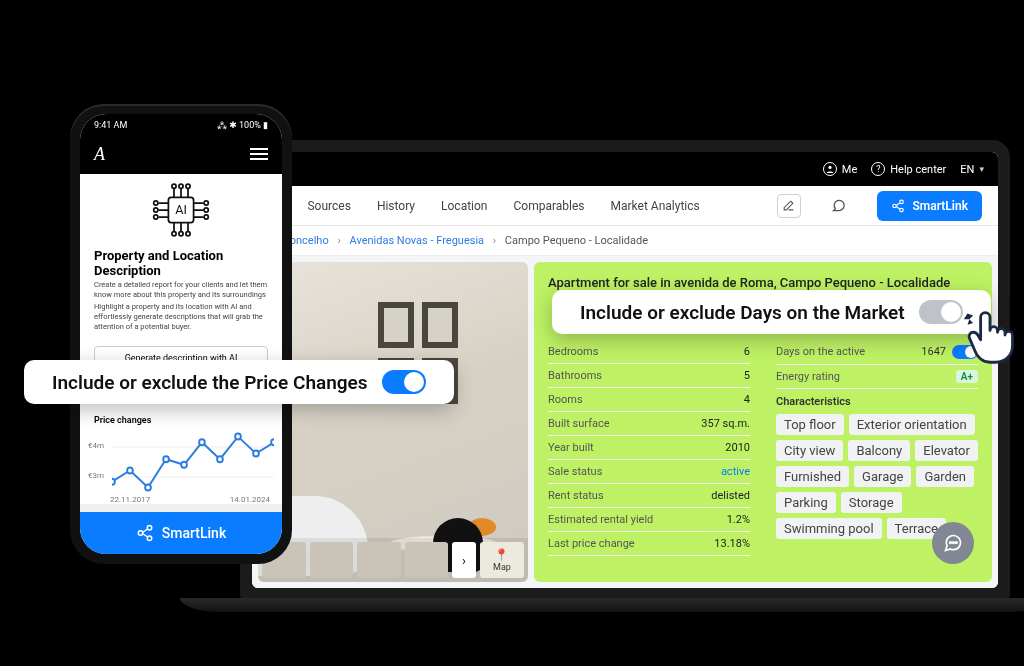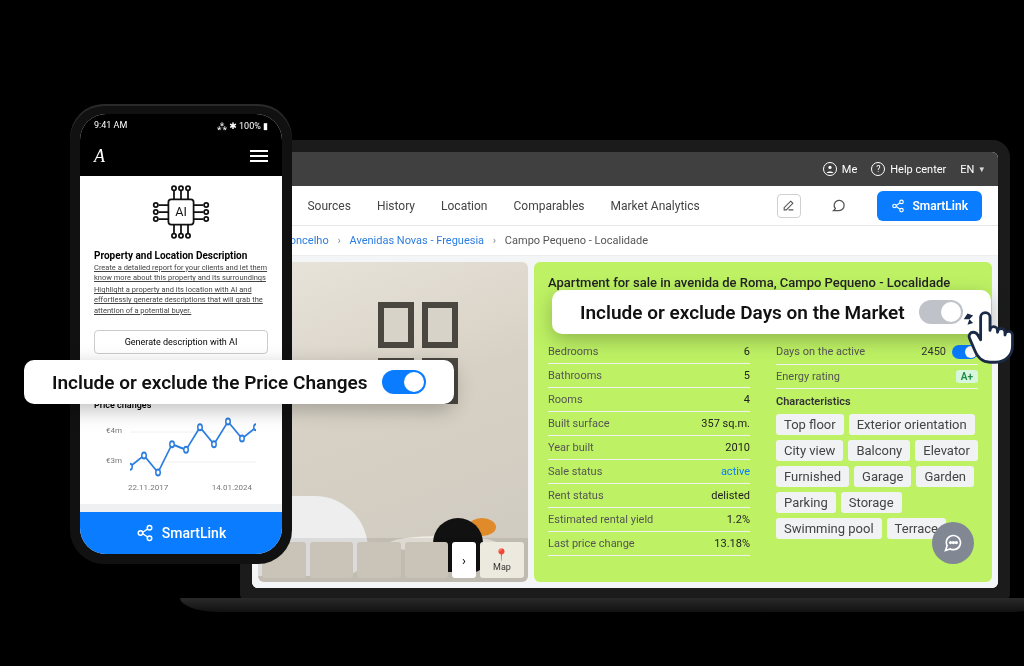--- a/index.html
+++ b/index.html
@@ -31,21 +31,21 @@
     top: 598px;
     width: 870px;
     height: 14px;
     background: linear-gradient(#2a2a2a, #111);
     border-radius: 0 0 40px 40px / 0 0 14px 14px;
   }
 
   
   .topbar {
     height: 34px;
-    background: #404040;
+    background: #000000;
     color: #fff;
     display: flex;
     align-items: center;
     justify-content: flex-end;
     gap: 14px;
     padding: 0 14px;
     font-size: 11px;
   }
   .topbar .tb-item { display: flex; align-items: center; gap: 5px; cursor: pointer; }
   .topbar .circ { width: 14px; height: 14px; border: 1.5px solid #fff; border-radius: 50%; display: flex; align-items: center; justify-content: center; font-size: 9px; }
@@ -189,32 +189,32 @@
   .ph-header {
     height: 40px; background:#000; color:#fff;
     display:flex; align-items:center; justify-content:space-between; padding:0 14px;
   }
   .ph-header .logo { font-family: Georgia, serif; font-size: 18px; font-style: italic; }
   .ph-header .menu { display:flex; flex-direction:column; gap:3px; cursor:pointer;}
   .ph-header .menu span { width:18px; height:2px; background:#fff; }
 
   .ai-block { padding: 8px 14px 6px; text-align:center; }
   .ai-ico { display:inline-block; }
-  .ai-block h4 { font-size: 10px; text-align:left; margin-top:6px; }
-  .ai-block p { font-size: 7.5px; text-align:left; color:#444; line-height:1.35; margin-top:2px;text-decoration:underline;}
+  .ai-block h4 { font-size: 13px; text-align:left; margin-top:6px; }
+  .ai-block p { font-size: 7.5px; text-align:left; color:#444; line-height:1.35; margin-top:2px;}
   .gen-btn {
     margin: 8px 14px 0;
     border:1px solid #ccc; border-radius:4px; padding:6px 0;
     font-size:9px; text-align:center; cursor:pointer;
   }
 
   .ph-spacer { height: 42px; } 
 
   .price-title { font-size: 9px; font-weight:600; padding: 4px 14px 0;}
-  .price-chart { height: 80px; position:relative; margin: 2px 26px 0; }
+  .price-chart { height: 80px; position:relative; margin: 2px 8px 0; }
   .price-chart .ylab { position:absolute; left:0; font-size:8px; color:#777; }
   .yl1 { top: 14px; } .yl2 { top: 44px; }
   .price-chart .xlab { position:absolute; bottom:0; font-size:8px; color:#777; }
   .xl1 { left: 22px; } .xl2 { right: 4px; }
   .price-chart svg { position:absolute; left:24px; right:0; top:4px; bottom:14px; width:calc(100% - 24px); height:62px; }
 
   .ph-footer { margin-top:auto; }
   .ph-divider { height:8px; background:#eef0f2; }
   .ph-smart {
     background:#0a7cff; color:#fff; height:42px;
@@ -377,21 +377,21 @@
               <div class="row">
                 <span class="k">Last price change</span>
                    <span class="v ">13.18%</span>
               </div>
             </div>
           <div class="col">
             <div id="rightrows">
                 <div class="row">
                   <span class="k">Days on the active</span>
                   <span style="display:flex;align-items:center;gap:6px">
-                    <span>2450</span>
+                    <span>1647</span>
                     <span class="toggle-sm"></span>
                   </span>
                 </div>
                 <div class="row">
                   <span class="k">Energy rating</span>
                   <span class="v badge">A+</span>
                 </div>
               </div>
             <div class="char-title">Characteristics</div>
             <div class="chips" id="chips">

